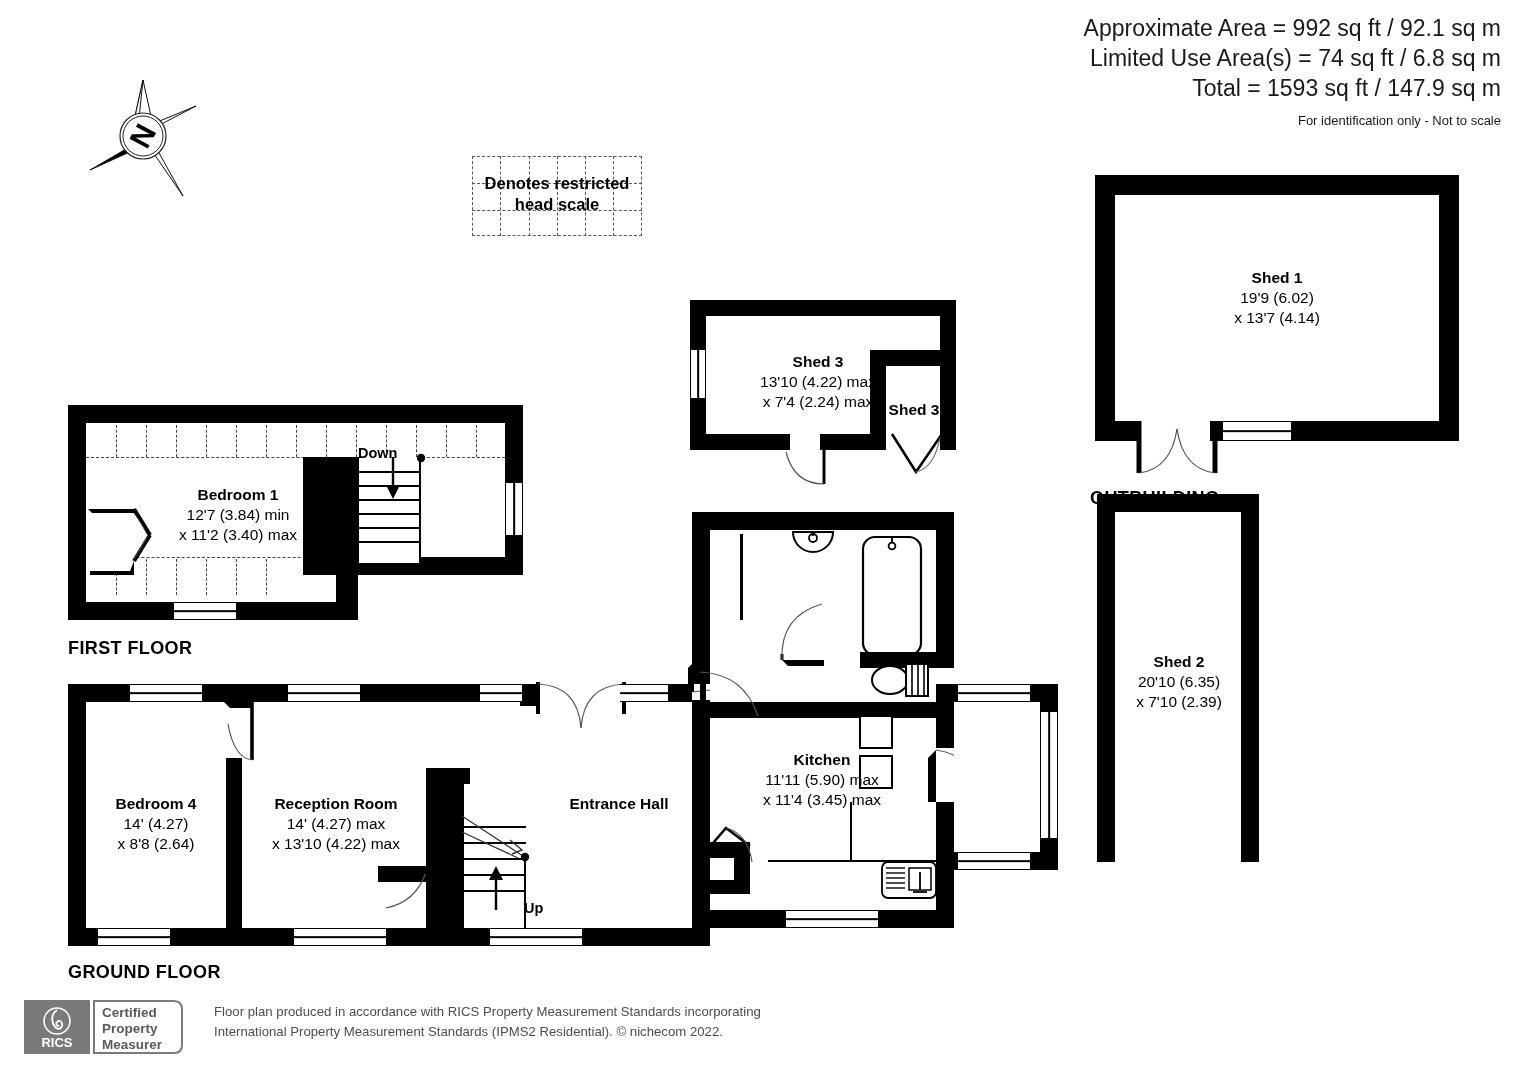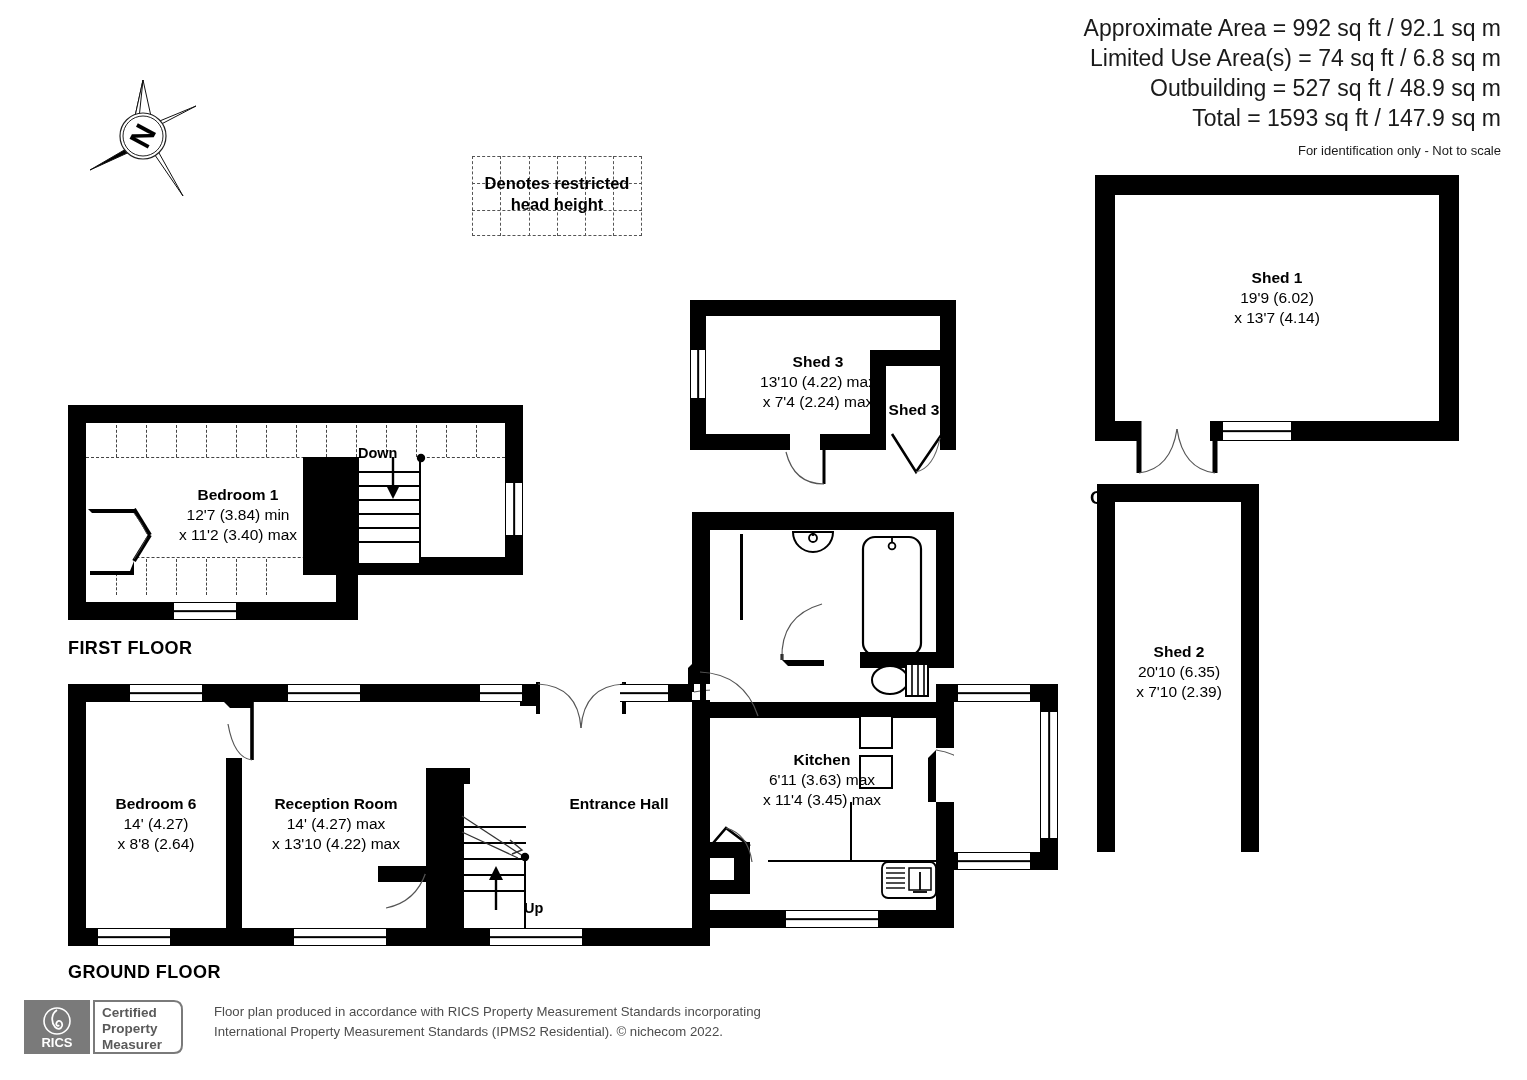--- a/index.html
+++ b/index.html
@@ -56,21 +56,20 @@
   #foottext div{white-space:nowrap;}
 
   svg{display:block;overflow:visible;}
 </style>
 </head>
 <body>
 
 <div class="abs" id="header">
   <div class="hline">Approximate Area = 992 sq ft / 92.1 sq m</div>
   <div class="hline">Limited Use Area(s) = 74 sq ft / 6.8 sq m</div>
-  <div class="hline">Outbuilding = 527 sq ft / 48.9 sq m</div>
   <div class="hline">Total = 1593 sq ft / 147.9 sq m</div>
   <div class="hsmall">For identification only - Not to scale</div>
 </div>
 
 <div class="abs" id="compass">
   <svg width="110" height="120" viewBox="0 0 110 120">
 
     <path d="M55 2 L66 52 L55 60 L44 52 Z" fill="#fff" stroke="#111" stroke-width="1"></path>
     <path d="M108 28 L60 53 L55 60 L62 47 Z" fill="#fff" stroke="#111" stroke-width="1"></path>
     <path d="M95 118 L58 64 L55 60 L66 66 Z" fill="#fff" stroke="#111" stroke-width="1"></path>
@@ -86,21 +85,21 @@
   <div class="lgbox"></div>
   <div class="v" style="left:28px;"></div>
   <div class="v" style="left:57px;"></div>
   <div class="v" style="left:85px;"></div>
   <div class="v" style="left:113px;"></div>
   <div class="v" style="left:141px;"></div>
   <div class="h" style="top:27px;"></div>
   <div class="h" style="top:54px;"></div>
   <div class="lgtext">
     <div>Denotes restricted</div>
-    <div>head height</div>
+    <div>head scale</div>
   </div>
 </div>
 
 <div class="abs" style="left:68px;top:405px;width:460px;height:225px;">
 
   <div class="wall" style="left:0;top:0;width:455px;height:18px;"></div>
   <div class="wall" style="left:0;top:0;width:18px;height:215px;"></div>
   <div class="wall" style="left:0;top:197px;width:290px;height:18px;"></div>
   <div class="wall" style="left:437px;top:0;width:18px;height:170px;"></div>
   <div class="wall" style="left:268px;top:152px;width:187px;height:18px;"></div>
@@ -228,21 +227,21 @@
 
   <div class="label" style="left:82px;top:93px;width:200px;">
     <div class="nm">Shed 1</div>
     <div class="dim">19'9 (6.02)</div>
     <div class="dim">x 13'7 (4.14)</div>
   </div>
 </div>
 
 <div class="floorcap" style="left:1090px;top:488px;">OUTBUILDING</div>
 
-<div class="abs" style="left:1097px;top:484px;width:170px;height:370px;">
+<div class="abs" style="left:1097px;top:494px;width:170px;height:370px;">
   <div class="wall" style="left:0;top:0;width:162px;height:18px;"></div>
   <div class="wall" style="left:0;top:0;width:18px;height:368px;"></div>
   <div class="wall" style="left:144px;top:0;width:18px;height:368px;"></div>
   <div class="room" style="left:18px;top:18px;width:126px;height:350px;"></div>
 
   <div class="label" style="left:-11px;top:158px;width:186px;">
     <div class="nm">Shed 2</div>
     <div class="dim">20'10 (6.35)</div>
     <div class="dim">x 7'10 (2.39)</div>
   </div>
@@ -408,38 +407,38 @@
   <div class="win h" style="left:62px;top:172px;width:72px;height:18px;"></div>
   <div class="win h" style="left:220px;top:172px;width:72px;height:18px;"></div>
   <div class="win h" style="left:412px;top:172px;width:42px;height:18px;"></div>
   <div class="win h" style="left:552px;top:172px;width:48px;height:18px;"></div>
   <div class="win h" style="left:30px;top:416px;width:72px;height:18px;"></div>
   <div class="win h" style="left:226px;top:416px;width:92px;height:18px;"></div>
   <div class="win h" style="left:422px;top:416px;width:92px;height:18px;"></div>
   <div class="win h" style="left:718px;top:398px;width:92px;height:18px;"></div>
 
   <div class="label" style="left:18px;top:282px;width:140px;">
-    <div class="nm">Bedroom 6</div>
+    <div class="nm">Bedroom 4</div>
     <div class="dim">14' (4.27)</div>
     <div class="dim">x 8'8 (2.64)</div>
   </div>
 
   <div class="label" style="left:178px;top:282px;width:180px;">
     <div class="nm">Reception Room</div>
     <div class="dim">14' (4.27) max</div>
     <div class="dim">x 13'10 (4.22) max</div>
   </div>
 
   <div class="label" style="left:478px;top:282px;width:146px;">
     <div class="nm">Entrance Hall</div>
   </div>
 
   <div class="label" style="left:646px;top:238px;width:216px;">
     <div class="nm">Kitchen</div>
-    <div class="dim">6'11 (3.63) max</div>
+    <div class="dim">11'11 (5.90) max</div>
     <div class="dim">x 11'4 (3.45) max</div>
   </div>
 
 </div>
 
 <div class="floorcap" style="left:68px;top:962px;">GROUND FLOOR</div>
 
 <div class="abs" id="footer">
   <div id="ricsbadge">
     <svg width="160" height="54" viewBox="0 0 160 54">

